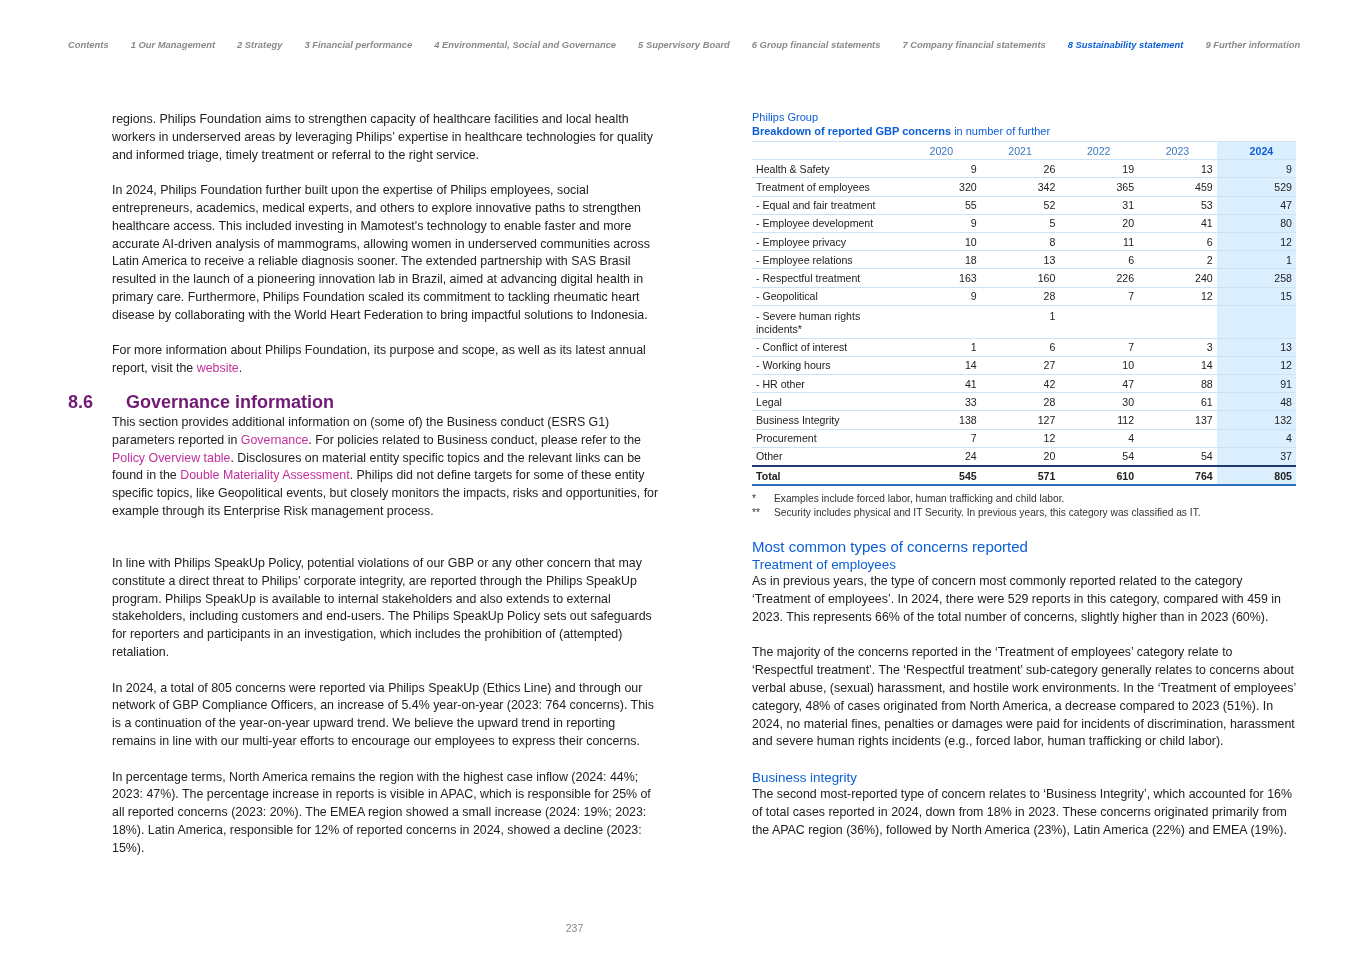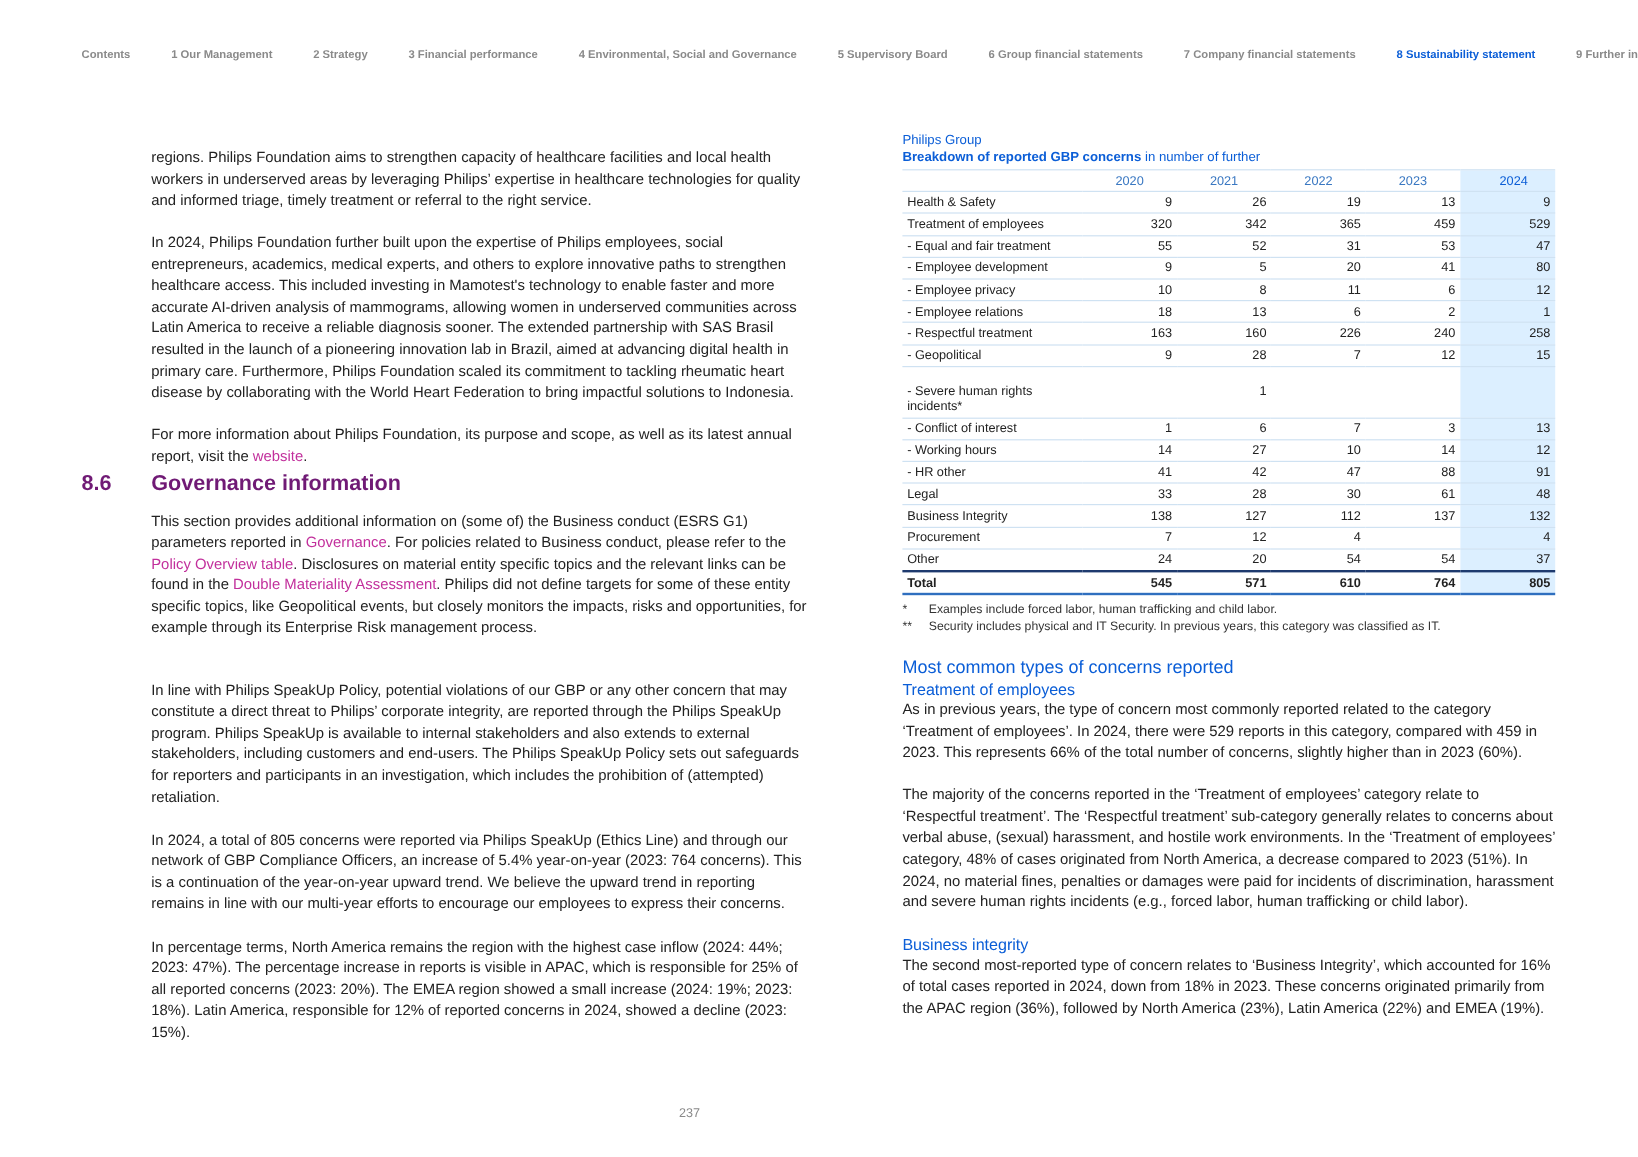--- a/index.html
+++ b/index.html
@@ -3,27 +3,28 @@
 <meta charset="utf-8">
 <style>
   html, body { margin: 0; padding: 0; background: #ffffff; }
   body {
     width: 1365px; height: 964px; position: relative; overflow: hidden;
     font-family: "Liberation Sans", "DejaVu Sans", sans-serif;
     color: #222222;
   }
   .topnav {
     position: absolute; top: 39px; left: 68px; right: 20px;
-    display: flex; gap: 16px; font-size: 9.4px; font-weight: bold; color: #8a8a8a;
+    display: flex; gap: 4px; font-size: 9.4px; font-weight: bold; color: #8a8a8a;
     white-space: nowrap;
+    font-style: italic;
   }
   .topnav span { margin-right: 18px; cursor: pointer; }
   .topnav span.active { color: #0b5ed7; }
 
-  .col-left { position: absolute; left: 126px; top: 111px; width: 548px; margin-top: 12px; }
+  .col-left { position: absolute; left: 112px; top: 111px; width: 548px; }
   .col-right { position: absolute; left: 752px; top: 111px; width: 545px; }
 
   p.body {
     margin: 0; font-size: 12.4px; line-height: 17.8px; color: #222;
   }
   p.body + p.body { margin-top: 17.8px; }
   a.lnk { color: #c2309c; text-decoration: none; cursor: pointer; }
 
   .section-head {
     position: absolute; left: 68px; top: 392px; width: 620px;
@@ -43,25 +44,25 @@
   .tbl-caption2 b { font-weight: bold; }
 
   table.gbp {
     border-collapse: collapse; width: 544px; margin-top: 3px;
     font-size: 10.6px; color: #222;
   }
   table.gbp th, table.gbp td {
     padding: 0 4px; height: 17.2px; border-bottom: 1px solid #cfe2f2;
   }
   table.gbp th { font-weight: normal; color: #3a78c2; border-top: 1px solid #cfe2f2;}
-  table.gbp th.hl { font-weight: normal; color: #0b5ed7; padding-left: 14px; }
+  table.gbp th.hl { font-weight: bold; color: #0b5ed7; padding-left: 14px; }
   table.gbp td.lbl { text-align: left; width: 146px; }
   table.gbp td.num { text-align: right; width: 73px; }
   table.gbp .hl { background: #dcefff; }
-  table.gbp tr.two td { height: 28px; vertical-align: top; line-height: 13px; padding-top: 14px; margin-top: 12px;}
+  table.gbp tr.two td { height: 28px; vertical-align: top; line-height: 13px; padding-top: 4px; margin-top: 12px;}
   table.gbp tr.total td { font-weight: bold; border-top: 2px solid #1e3a6e; border-bottom: 2px solid #2f6fbf; }
   .fn { font-size: 10.2px; color: #333; line-height: 14px; display: flex; }
   .fn .mk { width: 22px; }
 
   .pageno { position: absolute; top: 922px; left: 0; width: 1149px; text-align: center; font-size: 10.5px; color: #8a8a8a; }
 </style>
 </head>
 <body>
 
 <nav class="topnav" id="topnav">

